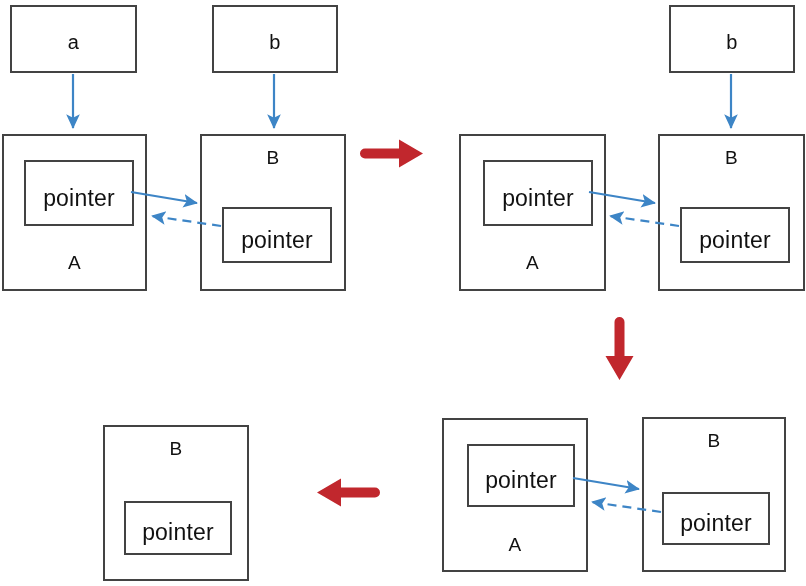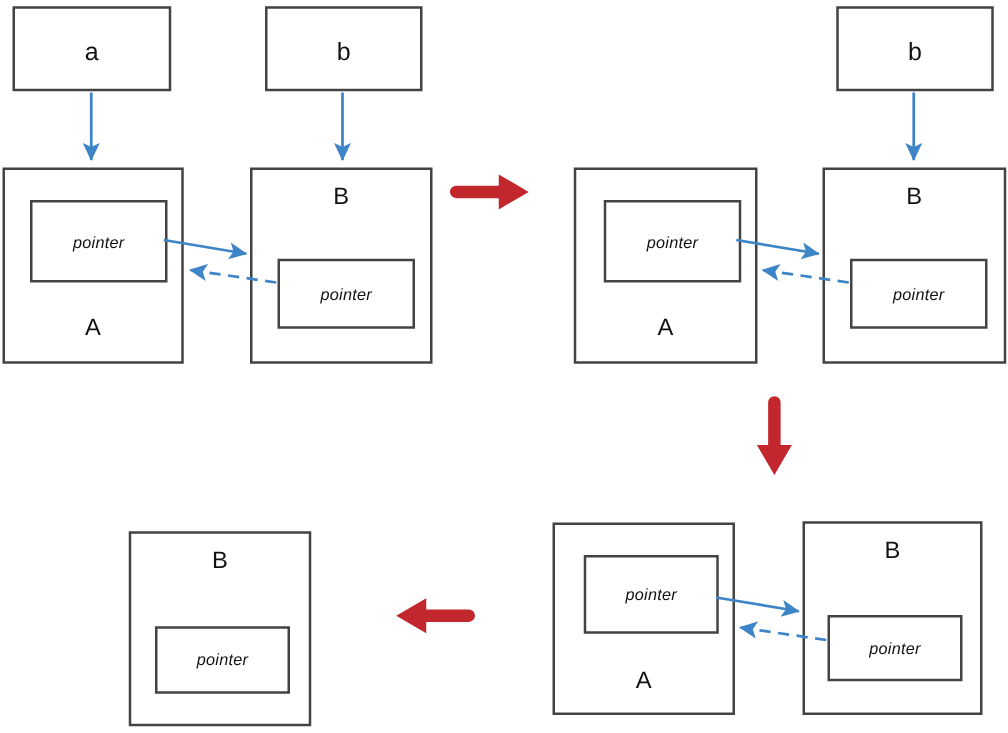--- a/index.html
+++ b/index.html
@@ -30,21 +30,21 @@
     position: absolute;
     left: 0;
     right: 0;
     text-align: center;
     color: #111111;
     font-size: 19px;
     line-height: 1;
     letter-spacing: 0.2px;
   }
   .lbl-a   { font-size: 20px; }
-  .lbl-ptr { font-size: 13px; font-style: italic; }
+  .lbl-ptr { font-size: 23px; }
   svg.overlay {
     position: absolute;
     left: 0;
     top: 0;
     width: 806px;
     height: 586px;
     overflow: visible;
     pointer-events: none;
   }
 </style>

